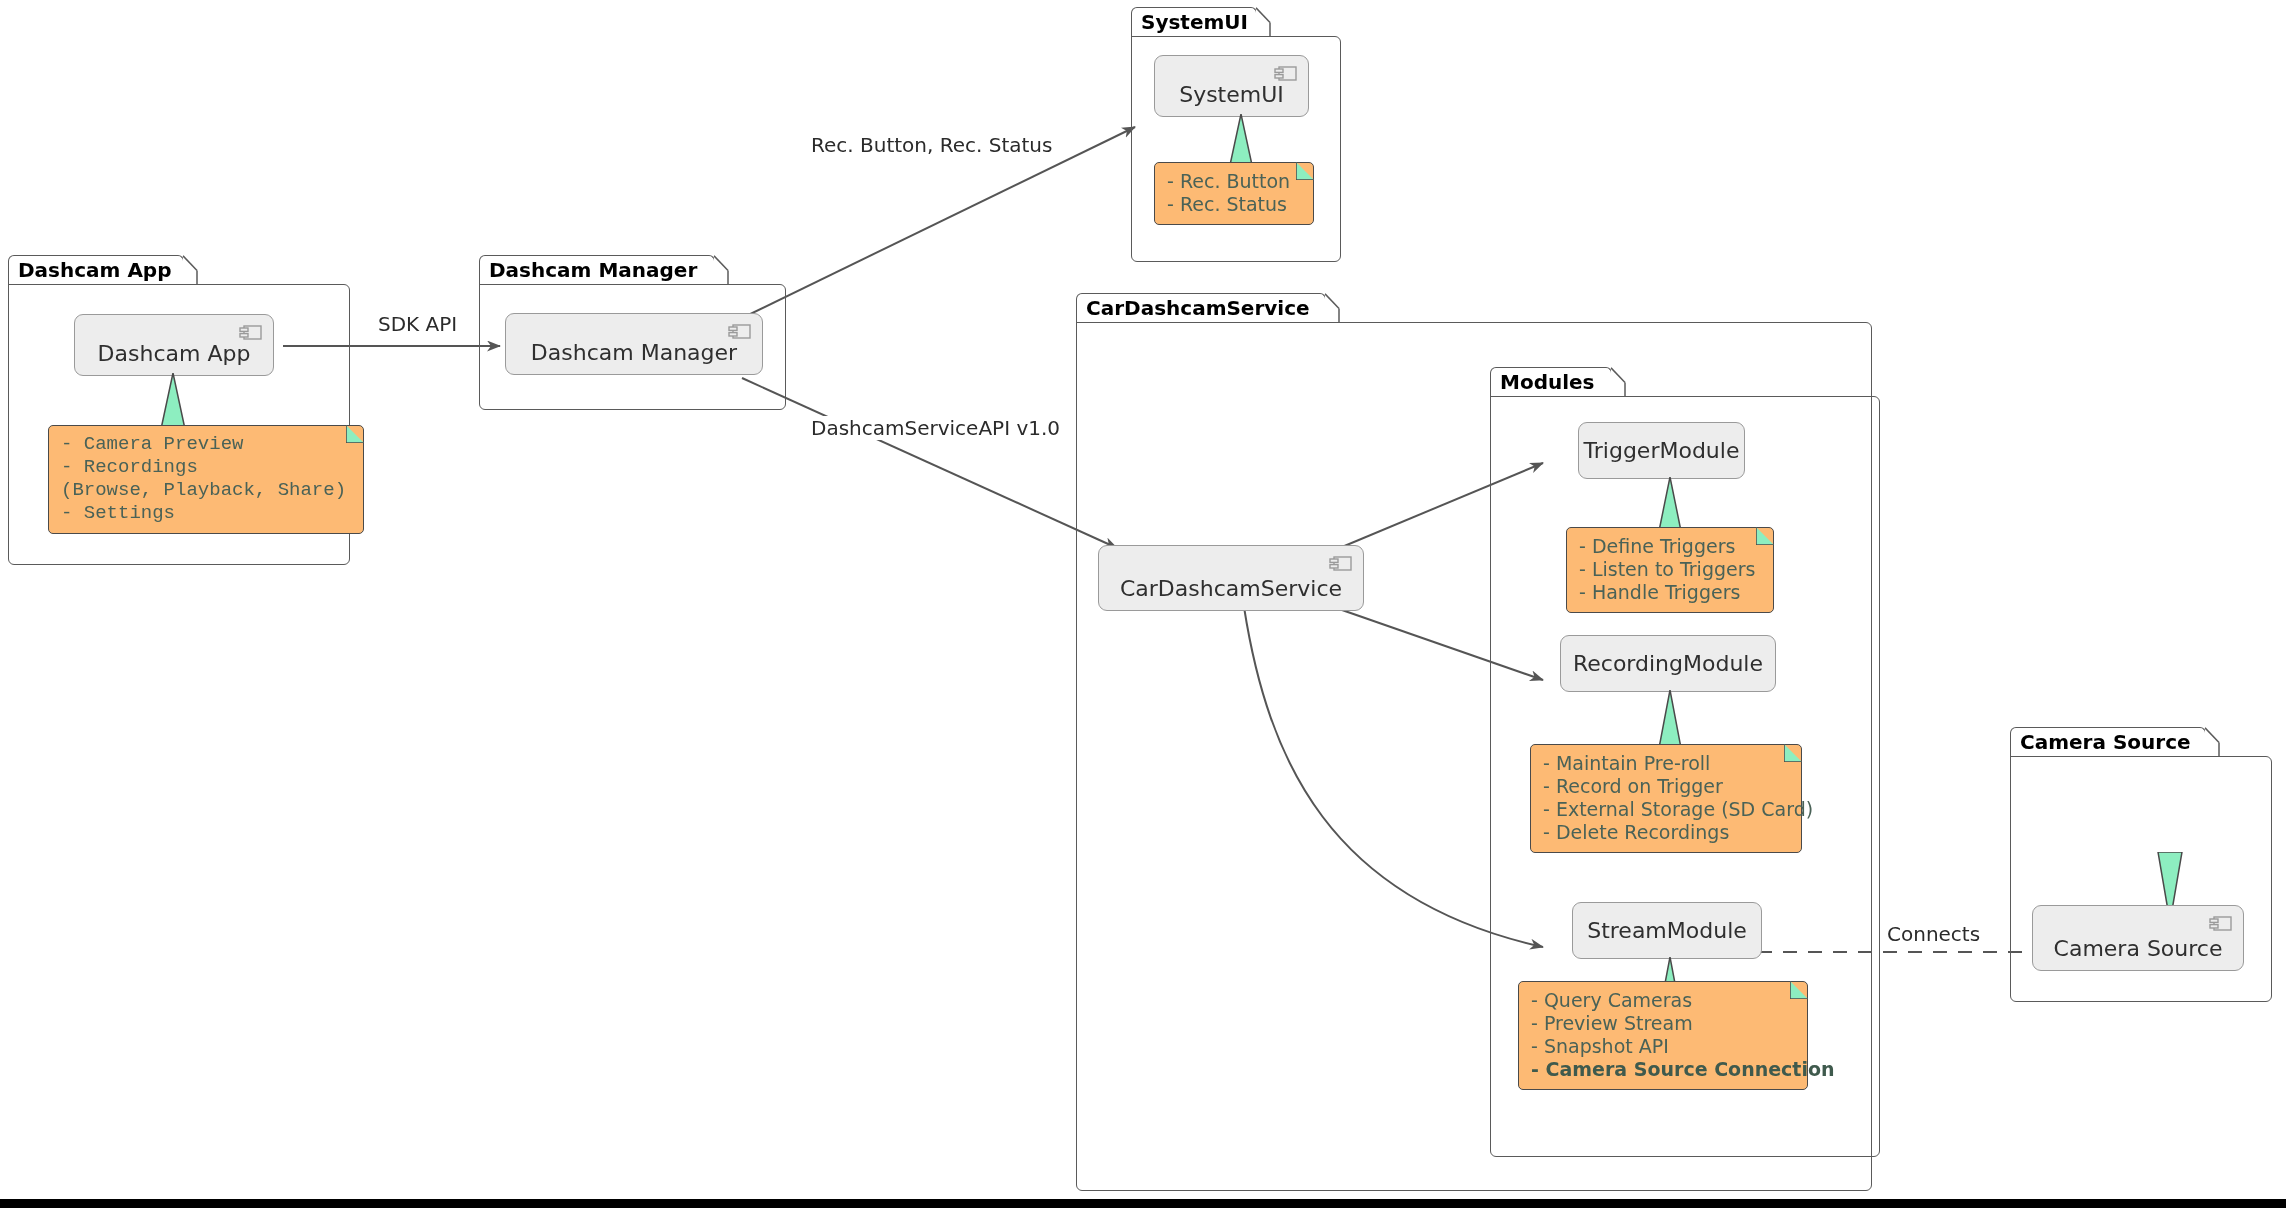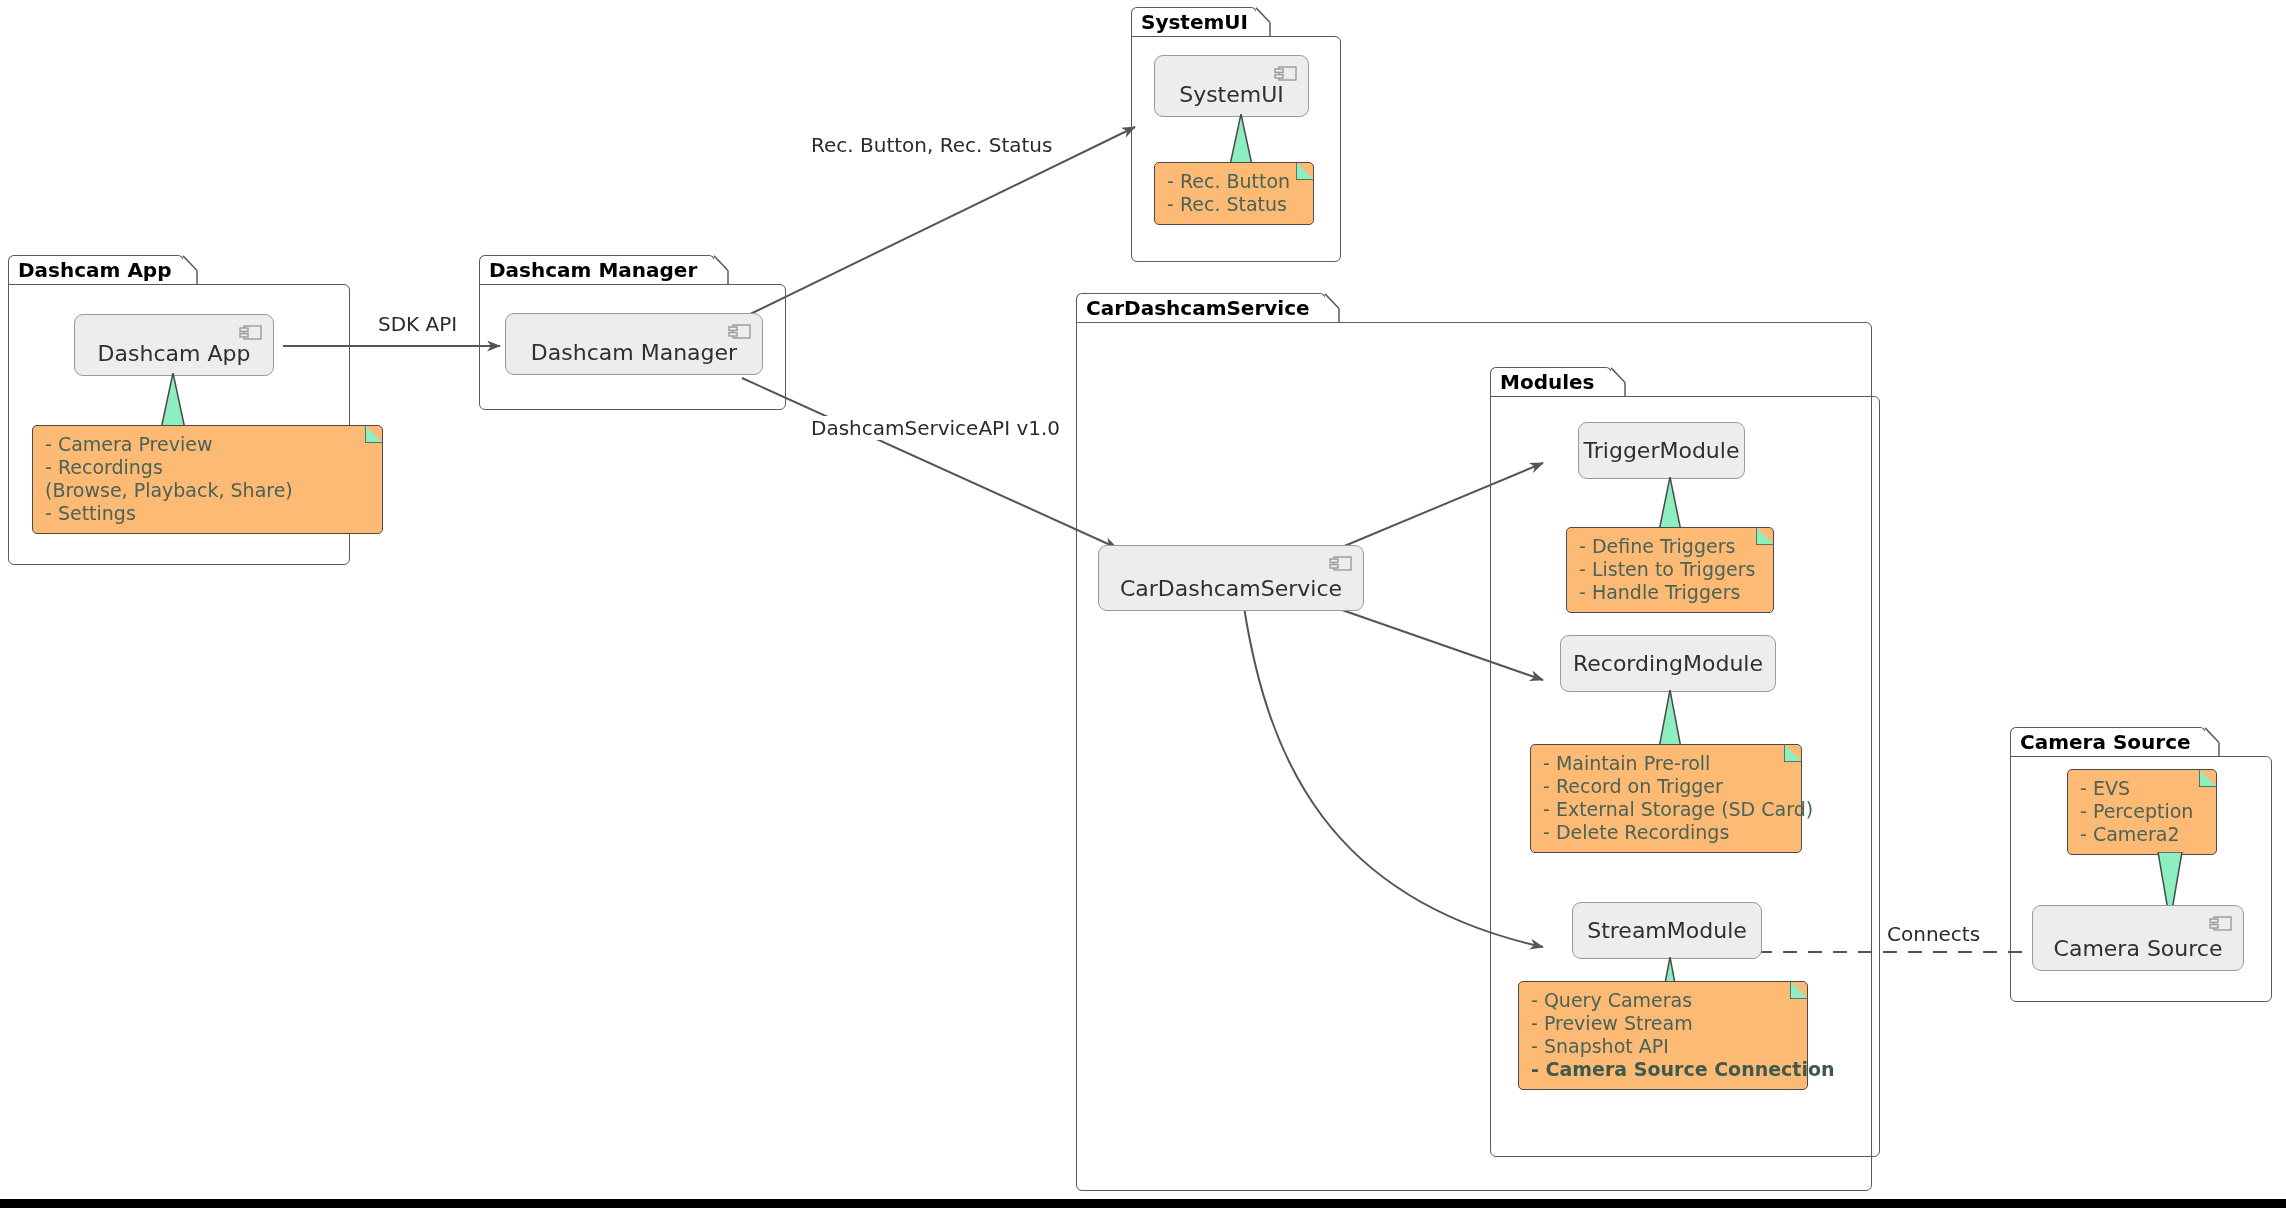--- a/index.html
+++ b/index.html
@@ -193,21 +193,21 @@
         <rect x="1" y="4" width="8" height="3.4" fill="#EDEDED" stroke="#9a9a9a" stroke-width="1.4"></rect>
         <rect x="1" y="9.6" width="8" height="3.4" fill="#EDEDED" stroke="#9a9a9a" stroke-width="1.4"></rect>
       </svg>
       <span>Dashcam App</span>
     </div>
 
     <svg style="position:absolute; left:140px; top:118px; width:50px; height:60px;" viewBox="0 0 50 60">
       <path d="M25,0 L37,56 L13,56 Z" fill="#8DEEC0" stroke="#4a4a4a" stroke-width="1.5"></path>
     </svg>
 
-    <div class="note" style="left:24px; top:170px; width:351px;">
+    <div class="note" style="left:40px; top:170px; width:316px;font-family:Liberation Mono, monospace;">
       <svg class="fold" viewBox="0 0 18 18">
         <path d="M0,0 L18,18 L0,18 Z" fill="#8DEEC0"></path>
         <path d="M0,0 L0,18 L18,18" fill="none" stroke="#4a4a4a" stroke-width="1.5"></path>
       </svg>
       <span class="note-line">- Camera Preview</span>
       <span class="note-line">- Recordings</span>
       <span class="note-line">  (Browse, Playback, Share)</span>
       <span class="note-line">- Settings</span>
     </div>
   </div>
@@ -349,29 +349,20 @@
   <div class="pkg" style="left:2010px; top:727px; width:262px; height:275px;">
     <div class="pkg-tab" style="width:196px;"></div>
     <svg class="pkg-tab-skew" style="left:195px;" viewBox="0 0 16 30">
       <path d="M0,0 L14,15 L14,30 L0,30 Z" fill="#ffffff" stroke="none"></path>
       <path d="M0,0.8 L14,15.5" stroke="#5a5a5a" stroke-width="1.5" fill="none"></path>
       <path d="M14,15.5 L14,30" stroke="#5a5a5a" stroke-width="1.5" fill="none"></path>
     </svg>
     <div class="pkg-title">Camera Source</div>
     <div class="pkg-body" style="top:29px; width:262px; height:246px;"></div>
 
-    <div class="note" style="left:57px; top:42px; width:150px;">
-      <svg class="fold" viewBox="0 0 18 18">
-        <path d="M0,0 L18,18 L0,18 Z" fill="#8DEEC0"></path>
-        <path d="M0,0 L0,18 L18,18" fill="none" stroke="#4a4a4a" stroke-width="1.5"></path>
-      </svg>
-      <span class="note-line">- EVS</span>
-      <span class="note-line">- Perception</span>
-      <span class="note-line">- Camera2</span>
-    </div>
 
     <svg style="position:absolute; left:140px; top:125px; width:40px; height:72px;" viewBox="0 0 40 72">
       <path d="M8,0 L32,0 L20,70 Z" fill="#8DEEC0" stroke="#4a4a4a" stroke-width="1.5"></path>
     </svg>
 
     <div class="comp withicon" style="left:22px; top:178px; width:212px; height:66px;">
       <svg class="comp-icon" viewBox="0 0 24 17">
         <rect x="5" y="2" width="17" height="13" fill="#EDEDED" stroke="#9a9a9a" stroke-width="1.4"></rect>
         <rect x="1" y="4" width="8" height="3.4" fill="#EDEDED" stroke="#9a9a9a" stroke-width="1.4"></rect>
         <rect x="1" y="9.6" width="8" height="3.4" fill="#EDEDED" stroke="#9a9a9a" stroke-width="1.4"></rect>

